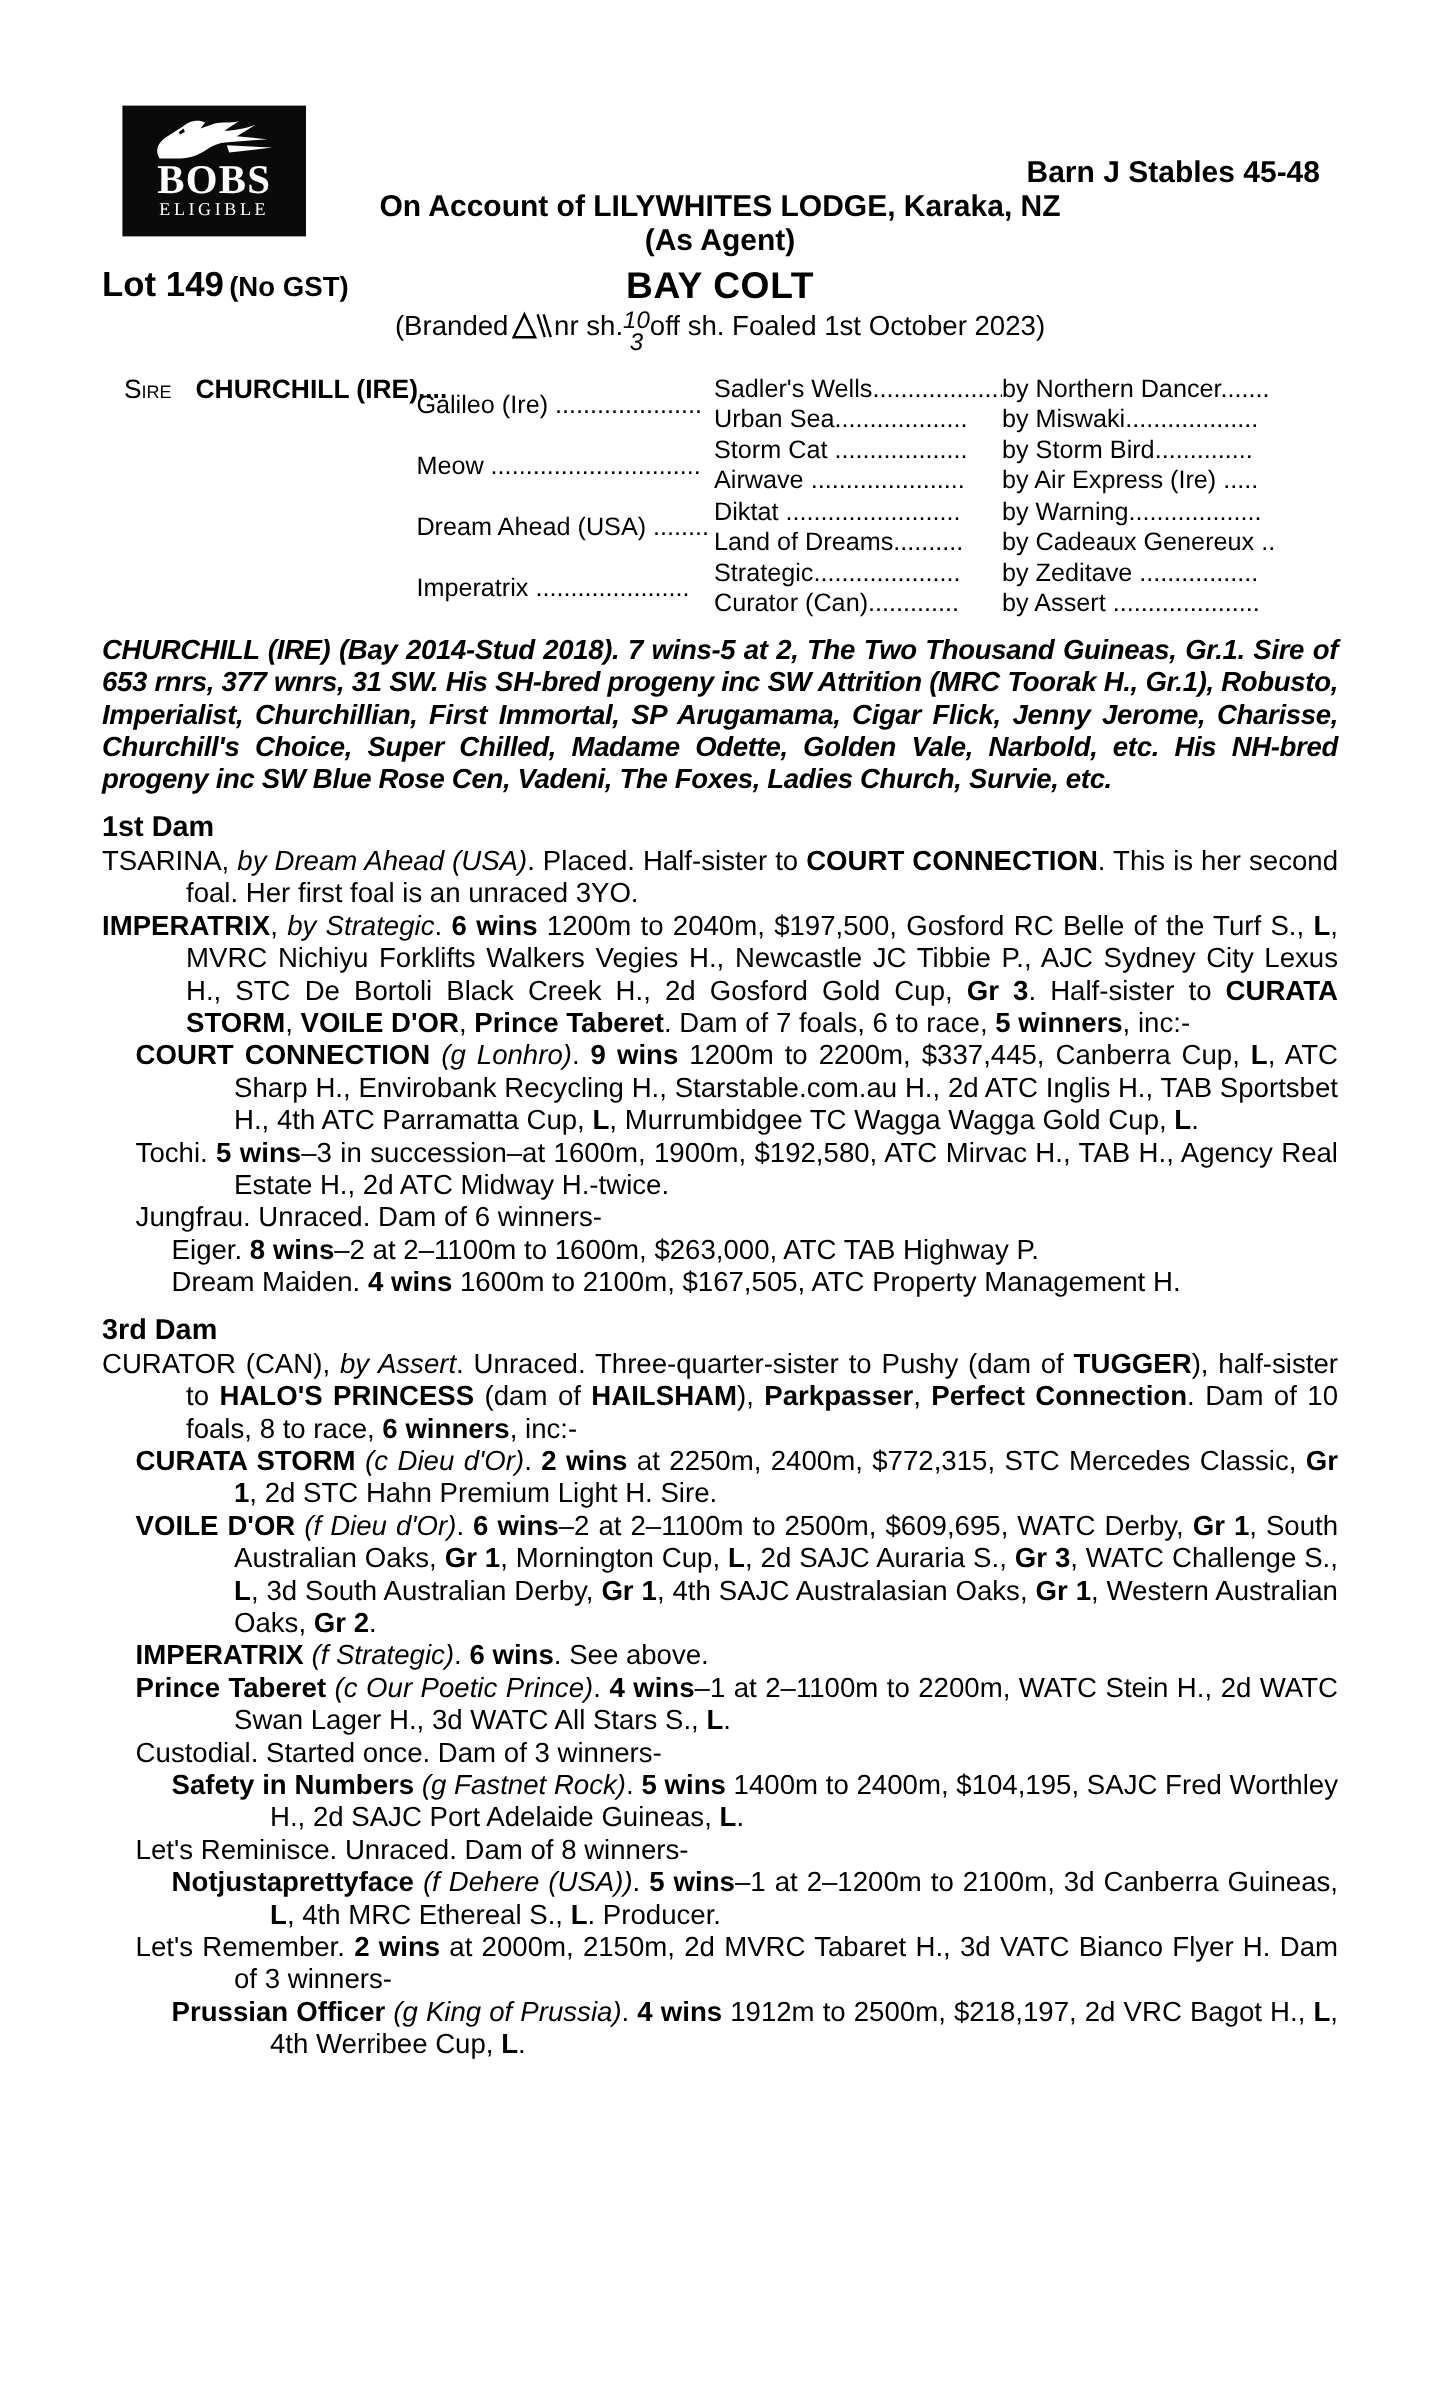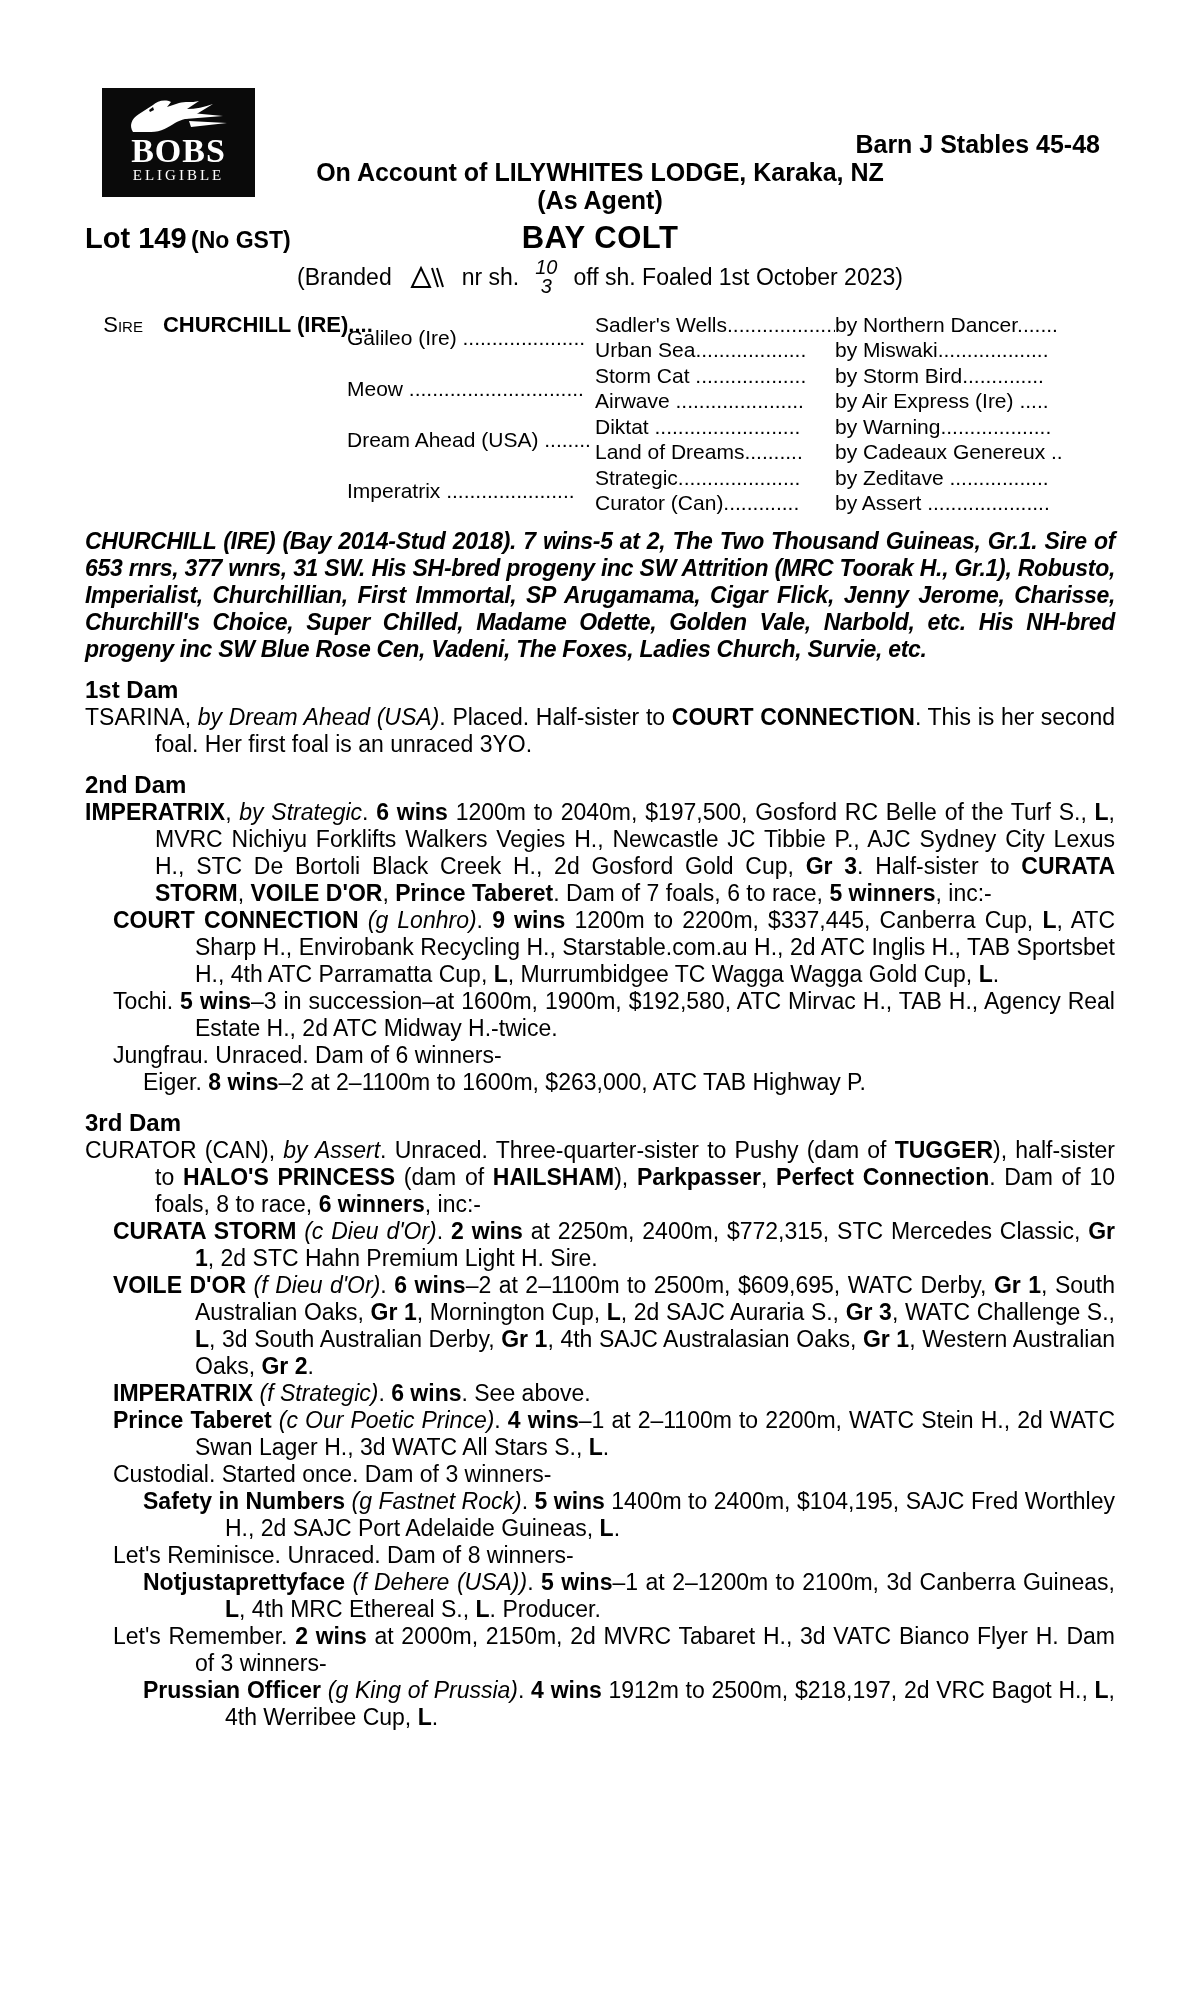--- a/index.html
+++ b/index.html
@@ -21,21 +21,21 @@
   .hdr-right{position:absolute;top:130px;left:0;width:1100px;text-align:right;font-size:25px;font-weight:bold;}
   .hdr-center{position:absolute;left:0;width:1200px;text-align:center;font-weight:bold;}
   .acct{top:158px;font-size:25px;}
   .agent{top:186px;font-size:25px;}
   .lot-line{position:absolute;top:222px;left:85px;width:1030px;}
   .lot{font-size:29px;font-weight:bold;}
   .gst{font-size:23px;font-weight:bold;}
   .colt{position:absolute;top:220px;left:0;width:1200px;text-align:center;font-size:31px;font-weight:bold;letter-spacing:0.5px;}
   .branded{
     position:absolute;top:258px;left:0;width:1200px;
-    display:flex;justify-content:center;align-items:center;gap:16px;
+    display:flex;justify-content:center;gap:0;
     font-size:23px;
   }
   .frac{display:inline-block;text-align:center;font-size:20px;line-height:19px;vertical-align:middle;font-style:italic;}
   
   .ped{
     position:absolute;top:312px;left:85px;width:1030px;height:204px;
     display:grid;
     grid-template-columns:248px 262px 240px 280px;
     grid-template-rows:repeat(8,25.5px);
     font-size:21px;white-space:nowrap;
@@ -127,26 +127,26 @@
     <div class="cell" style="grid-column:4;grid-row:7;">by Zeditave .................</div>
     <div class="cell" style="grid-column:3;grid-row:8;">Curator (Can).............</div>
     <div class="cell" style="grid-column:4;grid-row:8;">by Assert .....................</div>
   </div>
 
   <div class="body-copy">
     <div class="sire-note" id="sire-note"><span class="s-bi">CHURCHILL (IRE) (Bay 2014-Stud 2018). 7 wins-5 at 2, The Two Thousand Guineas, Gr.1. Sire of 653 rnrs, 377 wnrs, 31 SW. His SH-bred progeny inc SW Attrition (MRC Toorak H., Gr.1), Robusto, Imperialist, Churchillian, First Immortal, SP Arugamama, Cigar Flick, Jenny Jerome, Charisse, Churchill's Choice, Super Chilled, Madame Odette, Golden Vale, Narbold, etc. His NH-bred progeny inc SW Blue Rose Cen, Vadeni, The Foxes, Ladies Church, Survie, etc.</span></div>
     <div id="sections">
         <div class="dam-heading">1st Dam</div>
         <div class="para L0"><span class="s-n">TSARINA, </span><span class="s-i">by Dream Ahead (USA)</span><span class="s-n">. Placed. Half-sister to </span><span class="s-b">COURT CONNECTION</span><span class="s-n">. This is her second foal. Her first foal is an unraced 3YO.</span></div>
-        <div class="dam-heading">2nd Dam</div>
         <div class="para L0"><span class="s-b">IMPERATRIX</span><span class="s-n">, </span><span class="s-i">by Strategic</span><span class="s-n">. </span><span class="s-b">6 wins</span><span class="s-n"> 1200m to 2040m, $197,500, Gosford RC Belle of the Turf S., </span><span class="s-b">L</span><span class="s-n">, MVRC Nichiyu Forklifts Walkers Vegies H., Newcastle JC Tibbie P., AJC Sydney City Lexus H., STC De Bortoli Black Creek H., 2d Gosford Gold Cup, </span><span class="s-b">Gr 3</span><span class="s-n">. Half-sister to </span><span class="s-b">CURATA STORM</span><span class="s-n">, </span><span class="s-b">VOILE D'OR</span><span class="s-n">, </span><span class="s-b">Prince Taberet</span><span class="s-n">. Dam of 7 foals, 6 to race, </span><span class="s-b">5 winners</span><span class="s-n">, inc:-</span></div>
         <div class="para L1"><span class="s-b">COURT CONNECTION</span><span class="s-n"> </span><span class="s-i">(g Lonhro)</span><span class="s-n">. </span><span class="s-b">9 wins</span><span class="s-n"> 1200m to 2200m, $337,445, Canberra Cup, </span><span class="s-b">L</span><span class="s-n">, ATC Sharp H., Envirobank Recycling H., Starstable.com.au H., 2d ATC Inglis H., TAB Sportsbet H., 4th ATC Parramatta Cup, </span><span class="s-b">L</span><span class="s-n">, Murrumbidgee TC Wagga Wagga Gold Cup, </span><span class="s-b">L</span><span class="s-n">.</span></div>
         <div class="para L1"><span class="s-n">Tochi. </span><span class="s-b">5 wins</span><span class="s-n">–3 in succession–at 1600m, 1900m, $192,580, ATC Mirvac H., TAB H., Agency Real Estate H., 2d ATC Midway H.-twice.</span></div>
         <div class="para L1"><span class="s-n">Jungfrau. Unraced. Dam of 6 winners-</span></div>
         <div class="para L2"><span class="s-n">Eiger. </span><span class="s-b">8 wins</span><span class="s-n">–2 at 2–1100m to 1600m, $263,000, ATC TAB Highway P.</span></div>
+        <div class="para L2"><span class="s-n">Dream Maiden. </span><span class="s-b">4 wins</span><span class="s-n"> 1600m to 2100m, $167,505, ATC Property Management H.</span></div>
         <div class="dam-heading">3rd Dam</div>
         <div class="para L0"><span class="s-n">CURATOR (CAN), </span><span class="s-i">by Assert</span><span class="s-n">. Unraced. Three-quarter-sister to Pushy (dam of </span><span class="s-b">TUGGER</span><span class="s-n">), half-sister to </span><span class="s-b">HALO'S PRINCESS</span><span class="s-n"> (dam of </span><span class="s-b">HAILSHAM</span><span class="s-n">), </span><span class="s-b">Parkpasser</span><span class="s-n">, </span><span class="s-b">Perfect Connection</span><span class="s-n">. Dam of 10 foals, 8 to race, </span><span class="s-b">6 winners</span><span class="s-n">, inc:-</span></div>
         <div class="para L1"><span class="s-b">CURATA STORM</span><span class="s-n"> </span><span class="s-i">(c Dieu d'Or)</span><span class="s-n">. </span><span class="s-b">2 wins</span><span class="s-n"> at 2250m, 2400m, $772,315, STC Mercedes Classic, </span><span class="s-b">Gr 1</span><span class="s-n">, 2d STC Hahn Premium Light H. Sire.</span></div>
         <div class="para L1"><span class="s-b">VOILE D'OR</span><span class="s-n"> </span><span class="s-i">(f Dieu d'Or)</span><span class="s-n">. </span><span class="s-b">6 wins</span><span class="s-n">–2 at 2–1100m to 2500m, $609,695, WATC Derby, </span><span class="s-b">Gr 1</span><span class="s-n">, South Australian Oaks, </span><span class="s-b">Gr 1</span><span class="s-n">, Mornington Cup, </span><span class="s-b">L</span><span class="s-n">, 2d SAJC Auraria S., </span><span class="s-b">Gr 3</span><span class="s-n">, WATC Challenge S., </span><span class="s-b">L</span><span class="s-n">, 3d South Australian Derby, </span><span class="s-b">Gr 1</span><span class="s-n">, 4th SAJC Australasian Oaks, </span><span class="s-b">Gr 1</span><span class="s-n">, Western Australian Oaks, </span><span class="s-b">Gr 2</span><span class="s-n">.</span></div>
         <div class="para L1"><span class="s-b">IMPERATRIX</span><span class="s-n"> </span><span class="s-i">(f Strategic)</span><span class="s-n">. </span><span class="s-b">6 wins</span><span class="s-n">. See above.</span></div>
         <div class="para L1"><span class="s-b">Prince Taberet</span><span class="s-n"> </span><span class="s-i">(c Our Poetic Prince)</span><span class="s-n">. </span><span class="s-b">4 wins</span><span class="s-n">–1 at 2–1100m to 2200m, WATC Stein H., 2d WATC Swan Lager H., 3d WATC All Stars S., </span><span class="s-b">L</span><span class="s-n">.</span></div>
         <div class="para L1"><span class="s-n">Custodial. Started once. Dam of 3 winners-</span></div>
         <div class="para L2"><span class="s-b">Safety in Numbers</span><span class="s-n"> </span><span class="s-i">(g Fastnet Rock)</span><span class="s-n">. </span><span class="s-b">5 wins</span><span class="s-n"> 1400m to 2400m, $104,195, SAJC Fred Worthley H., 2d SAJC Port Adelaide Guineas, </span><span class="s-b">L</span><span class="s-n">.</span></div>
         <div class="para L1"><span class="s-n">Let's Reminisce. Unraced. Dam of 8 winners-</span></div>
         <div class="para L2"><span class="s-b">Notjustaprettyface</span><span class="s-n"> </span><span class="s-i">(f Dehere (USA))</span><span class="s-n">. </span><span class="s-b">5 wins</span><span class="s-n">–1 at 2–1200m to 2100m, 3d Canberra Guineas, </span><span class="s-b">L</span><span class="s-n">, 4th MRC Ethereal S., </span><span class="s-b">L</span><span class="s-n">. Producer.</span></div>

